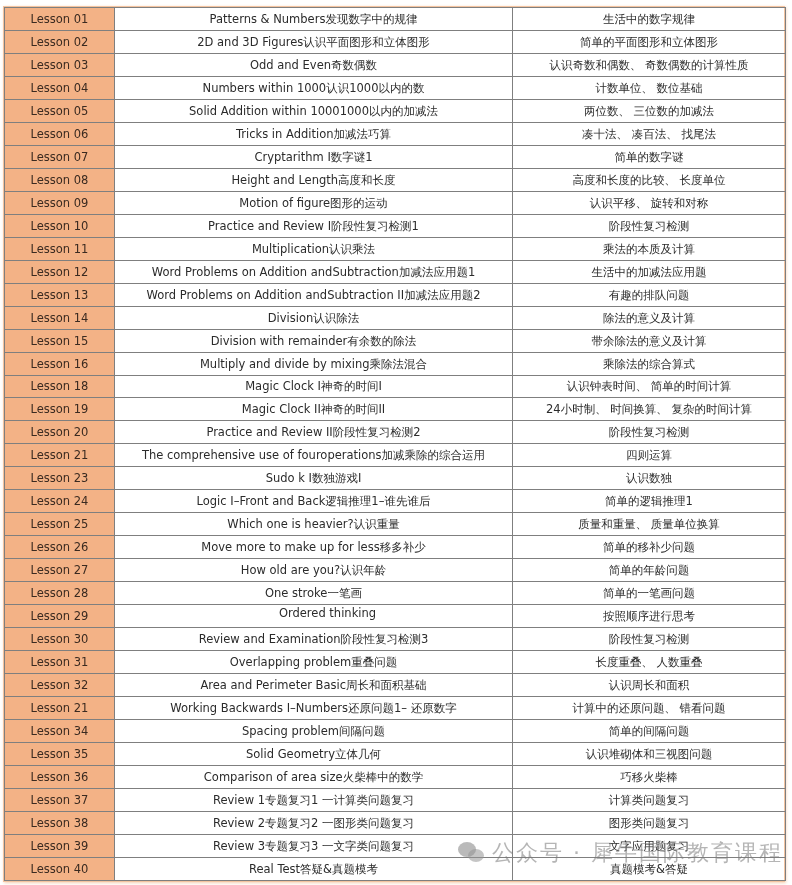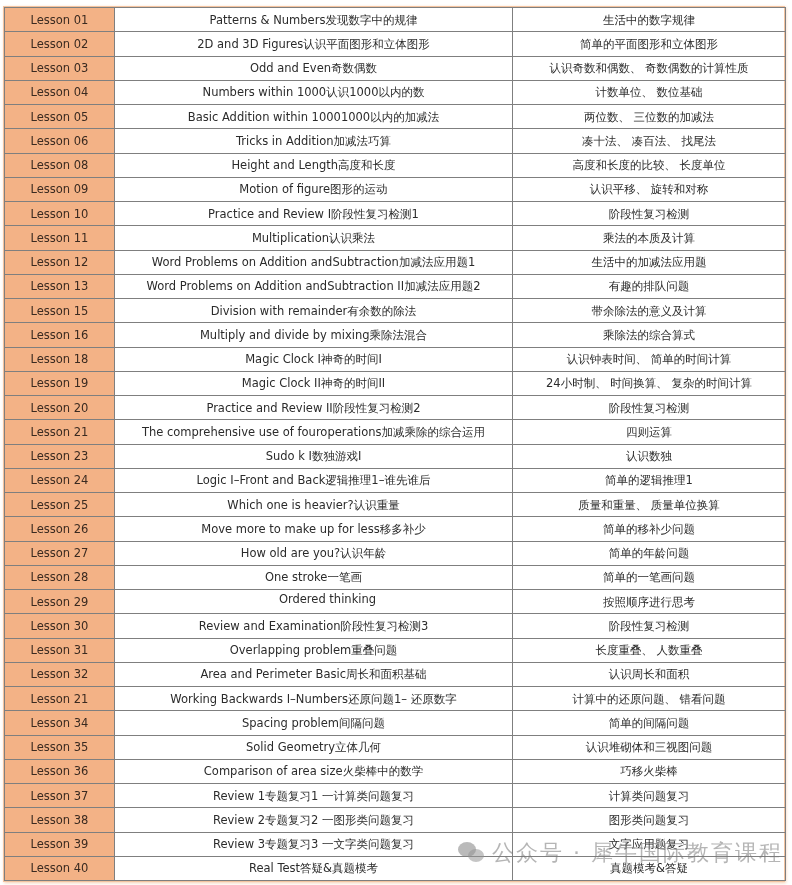--- a/index.html
+++ b/index.html
@@ -54,29 +54,34 @@
           <td class="topic">Odd and Even奇数偶数</td>
           <td class="content">认识奇数和偶数、 奇数偶数的计算性质</td>
         </tr>
       <tr>
           <td class="lesson">Lesson 04</td>
           <td class="topic">Numbers within 1000认识1000以内的数</td>
           <td class="content">计数单位、 数位基础</td>
         </tr>
       <tr>
           <td class="lesson">Lesson 05</td>
-          <td class="topic">Basic Addition within 10001000以内的加减法</td>
+          <td class="topic">Solid Addition within 10001000以内的加减法</td>
           <td class="content">两位数、 三位数的加减法</td>
         </tr>
       <tr>
           <td class="lesson">Lesson 06</td>
           <td class="topic">Tricks in Addition加减法巧算</td>
           <td class="content">凑十法、 凑百法、 找尾法</td>
         </tr>
       <tr>
+          <td class="lesson">Lesson 07</td>
+          <td class="topic">Cryptarithm I数字谜1</td>
+          <td class="content">简单的数字谜</td>
+        </tr>
+      <tr>
           <td class="lesson">Lesson 08</td>
           <td class="topic">Height and Length高度和长度</td>
           <td class="content">高度和长度的比较、 长度单位</td>
         </tr>
       <tr>
           <td class="lesson">Lesson 09</td>
           <td class="topic">Motion of figure图形的运动</td>
           <td class="content">认识平移、 旋转和对称</td>
         </tr>
       <tr>
@@ -91,20 +96,25 @@
         </tr>
       <tr>
           <td class="lesson">Lesson 12</td>
           <td class="topic">Word Problems on Addition andSubtraction加减法应用题1</td>
           <td class="content">生活中的加减法应用题</td>
         </tr>
       <tr>
           <td class="lesson">Lesson 13</td>
           <td class="topic">Word Problems on Addition andSubtraction II加减法应用题2</td>
           <td class="content">有趣的排队问题</td>
+        </tr>
+      <tr>
+          <td class="lesson">Lesson 14</td>
+          <td class="topic">Division认识除法</td>
+          <td class="content">除法的意义及计算</td>
         </tr>
       <tr>
           <td class="lesson">Lesson 15</td>
           <td class="topic">Division with remainder有余数的除法</td>
           <td class="content">带余除法的意义及计算</td>
         </tr>
       <tr>
           <td class="lesson">Lesson 16</td>
           <td class="topic">Multiply and divide by mixing乘除法混合</td>
           <td class="content">乘除法的综合算式</td>

